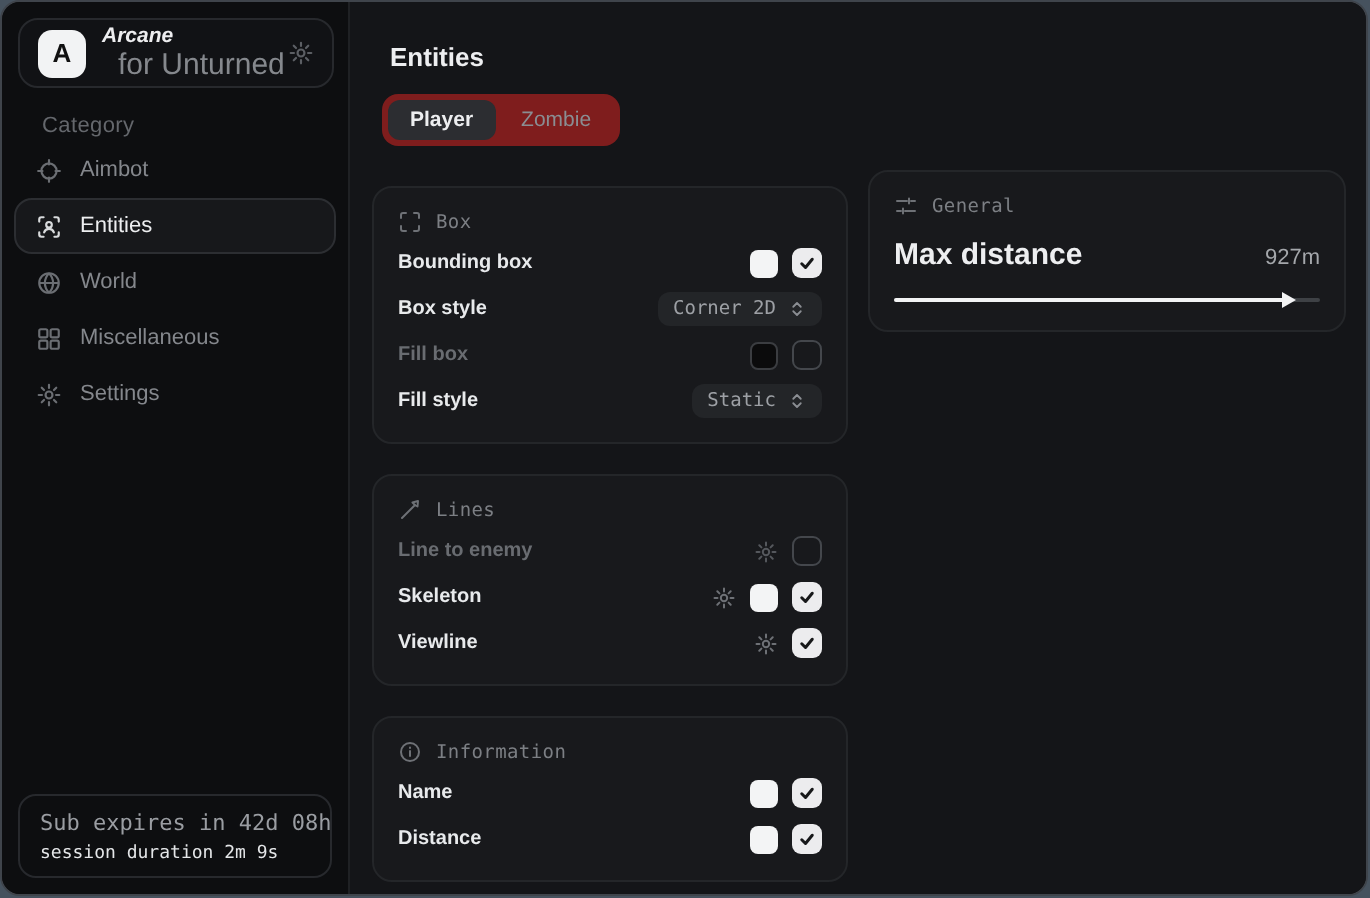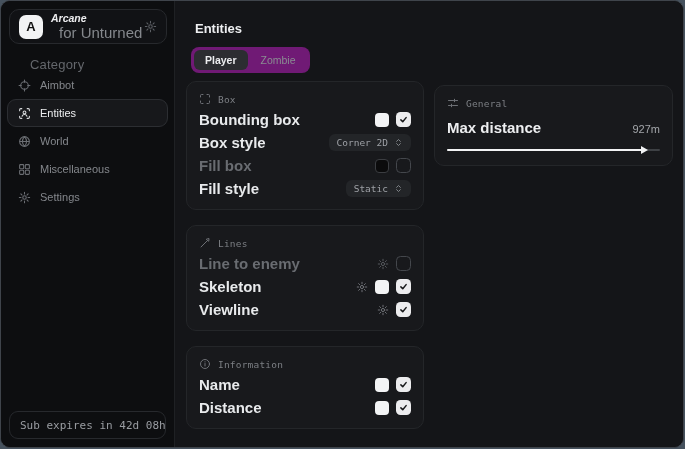--- a/index.html
+++ b/index.html
@@ -31,22 +31,22 @@
   .logo {
     width:24px; height:24px; border-radius:7px; background:#f2f3f4;
     color:#111; font-weight:bold; font-size:13px;
     display:flex; align-items:center; justify-content:center;
   }
   .brand-text { margin-left:8px; line-height:1.15; }
   .brand-name { font-size:10.5px; font-weight:bold; color:#ededef;font-style:italic; }
   .brand-tagline { font-size:15px; color:#85888d;margin-left:8px; }
   .brand-gear { margin-left:auto; color:#5c5f64; display:flex; cursor:pointer; }
   .category-label {
-    position:absolute; left:29px; top:56px;
-    font-size:13px; color:#64676c; letter-spacing:.2px;
+    position:absolute; left:20px; top:56px;
+    font-size:11px; color:#64676c; letter-spacing:.2px;
   }
   .nav { position:absolute; left:6px; right:6px; top:70px; }
   .nav-item {
     display:flex; align-items:center; gap:9px;
     height:28px; padding:0 10px; margin-bottom:0;
     border:1px solid transparent; border-radius:9px;
     color:#84878c; font-size:11px; cursor:pointer;
   }
   .nav-item .nv-icon { display:flex; color:#6b6e73; }
   .nav-item.active {
@@ -58,42 +58,42 @@
     border:1px solid #27292d; border-radius:9px;
     padding:7px 10px 6px;
   }
   .sub-line1 { font-family:"DejaVu Sans Mono", monospace; font-size:11px; color:#9a9da2; white-space:nowrap; }
   .sub-line2 { font-family:"DejaVu Sans Mono", monospace; font-size:9px; color:#e4e6e8; margin-top:4px; white-space:nowrap; }
   
   .main { position:absolute; left:174px; top:0; right:0; bottom:0; background:#141518; }
   .page-title { position:absolute; left:20px; top:20px; font-size:13px; font-weight:bold; color:#edeef0; }
   .tabs {
     position:absolute; left:16px; top:46px;
-    display:inline-flex; background:#701a75; border-radius:8px; padding:3px; gap:2px;
+    display:inline-flex; background:#7f1d1d; border-radius:8px; padding:3px; gap:2px;
   }
   .tab {
     padding:4px 11px; border-radius:6px; font-size:10.5px; color:#8a8d92; cursor:pointer;
   }
   .tab.active { background:#2c2d31; color:#edeef0; font-weight:600; }
-  .col-left { position:absolute; left:11px; top:80px; width:238px; display:flex; flex-direction:column; gap:15px; }
+  .col-left { position:absolute; left:11px; top:92px; width:238px; display:flex; flex-direction:column; gap:15px; }
   .col-right { position:absolute; left:259px; top:84px; width:239px; }
   .card {
     background:#18191c; border:1px solid #242629; border-radius:10px;
     padding:8px 12px 9px;
   }
   .card-header {
     display:flex; align-items:center; gap:7px; height:18px;
     font-family:"DejaVu Sans Mono", monospace; font-size:9.5px; color:#7c7f84;
     letter-spacing:.2px;
   }
   .card-header .ch-icon { display:flex; color:#6e7176; }
   .row {
     display:flex; align-items:center; height:23px;
   }
-  .row-label { font-size:15px; font-weight:600; color:#e8eaec; }
+  .row-label { font-size:10px; font-weight:600; color:#e8eaec; }
   .row.disabled .row-label { color:#696c71; }
   .controls { margin-left:auto; display:flex; align-items:center; gap:7px; }
   .swatch { width:14px; height:14px; border-radius:4px; cursor:pointer; }
   .swatch.white { background:#f3f4f5; }
   .swatch.black { background:#0b0b0c; border:1px solid #3b3d41; }
   .checkbox {
     width:15px; height:15px; border-radius:4.5px; cursor:pointer;
     display:flex; align-items:center; justify-content:center;
   }
   .checkbox.checked { background:#ececee; }
@@ -194,20 +194,21 @@
             <circle cx="12" cy="12" r="3.2"></circle>
             <path d="M12 2.5v3M12 18.5v3M2.5 12h3M18.5 12h3M5.3 5.3l2.1 2.1M16.6 16.6l2.1 2.1M18.7 5.3l-2.1 2.1M7.4 16.6l-2.1 2.1"></path>
           </svg>
         </span>
         <span>Settings</span>
       </div>
     </div>
 
     <div class="sub-card">
       <div class="sub-line1">Sub expires in 42d 08h</div>
+      <div class="sub-line2">session duration 2m 9s</div>
     </div>
   </div>
 
   <div class="main">
 
     <div class="page-title">Entities</div>
 
     <div class="tabs">
       <div class="tab active">Player</div>
       <div class="tab">Zombie</div>

